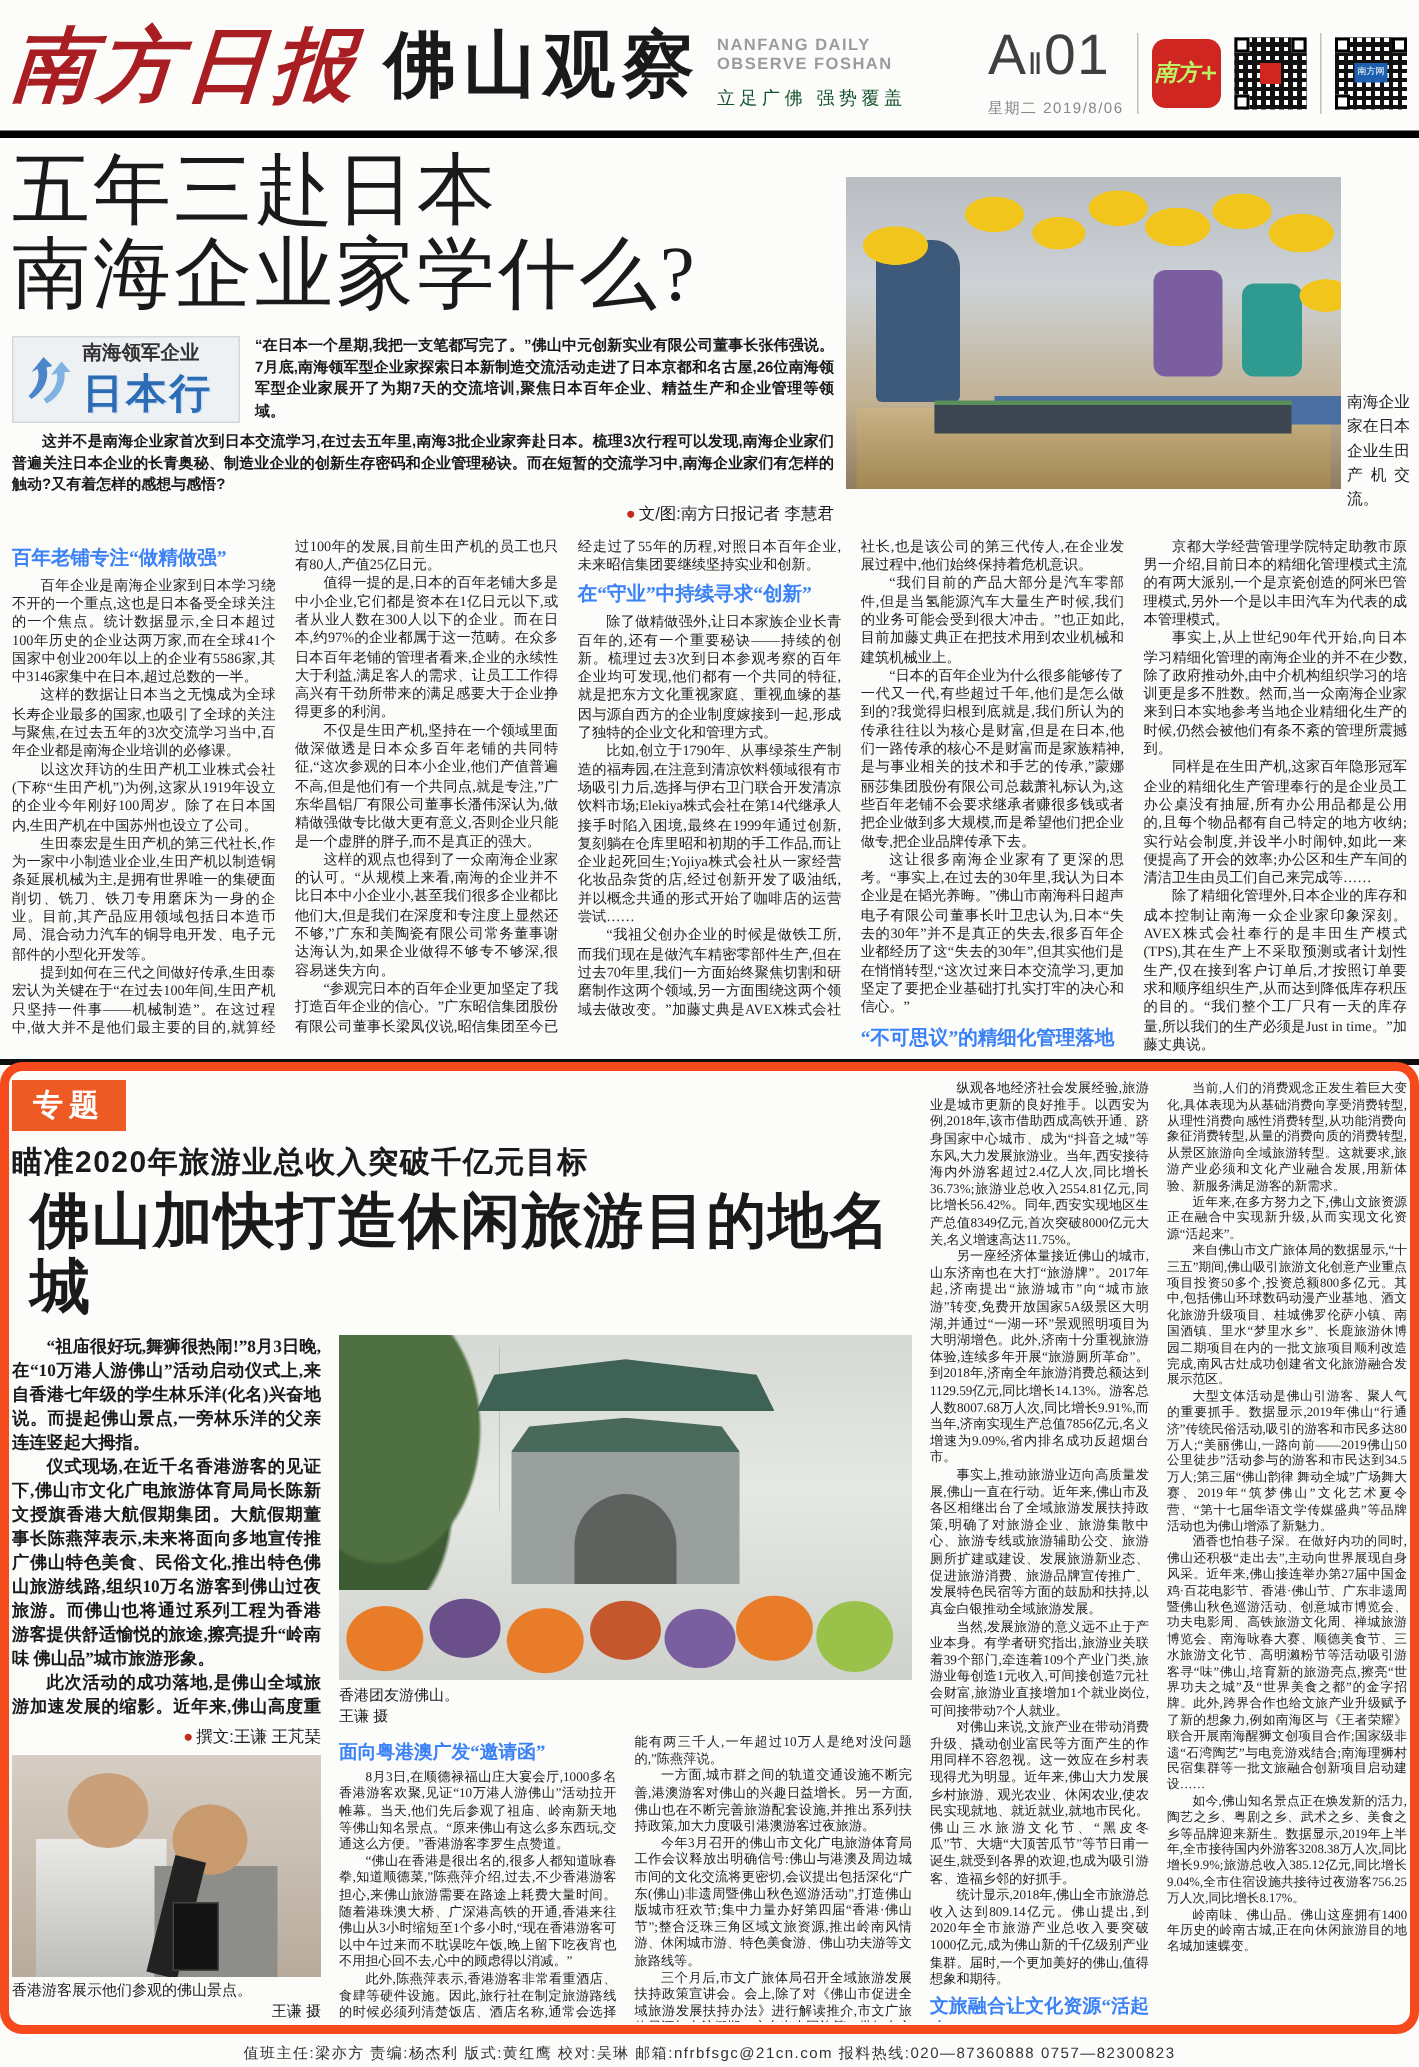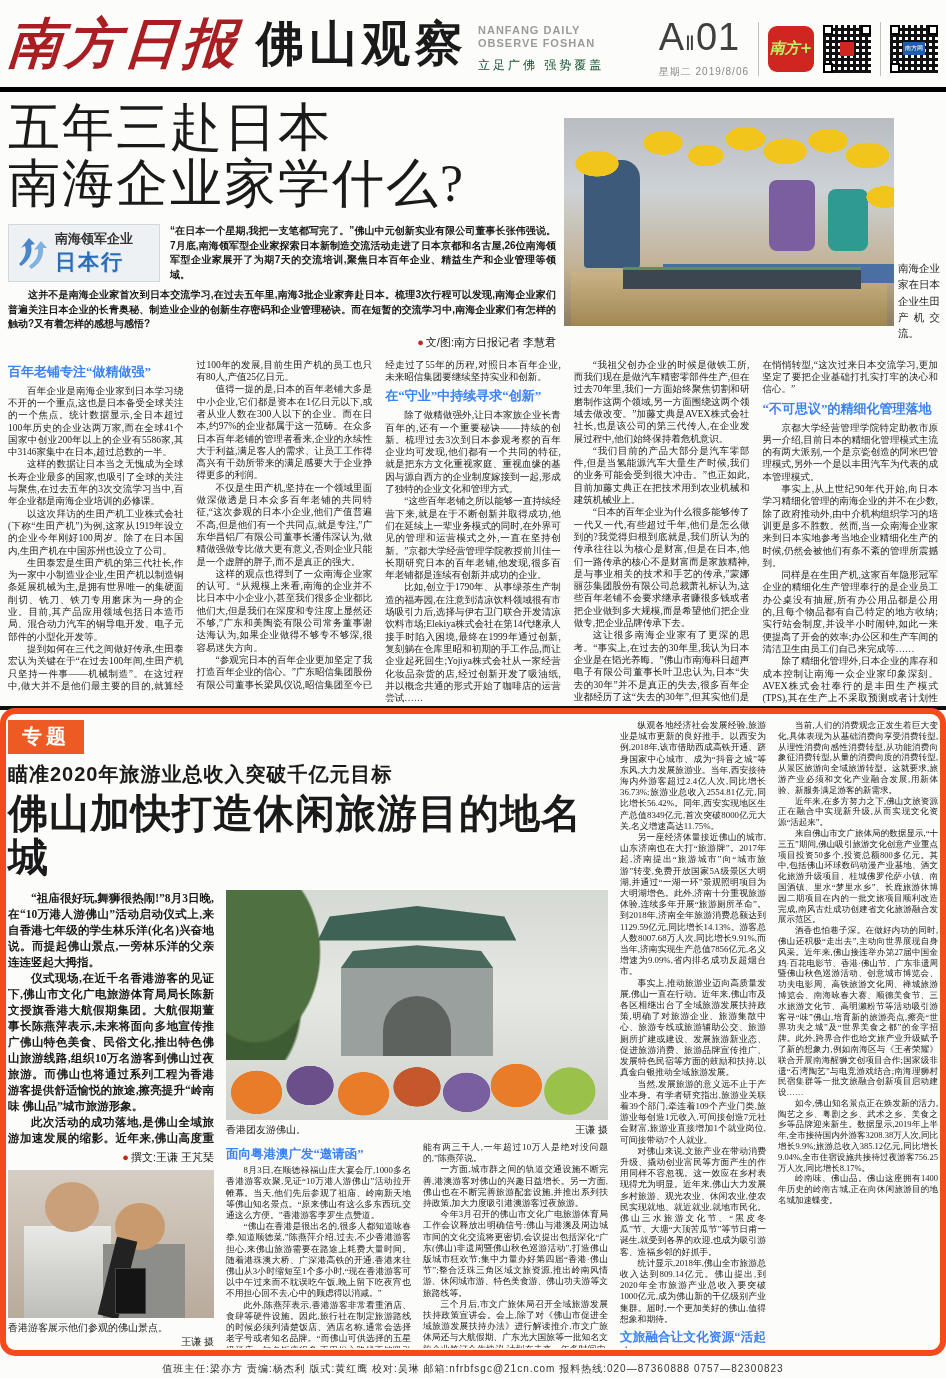--- a/index.html
+++ b/index.html
@@ -53,21 +53,21 @@
   .ma-photo .table{position:absolute;left:2%;right:2%;bottom:0;height:26%;background:linear-gradient(#c9b286,#a08752);}
   .ma-photo .model{position:absolute;left:18%;right:10%;bottom:18%;height:9%;background:#3c4650;
      box-shadow:0 -3px 0 #5a8f5a, 40px -6px 0 #4a6fa0;}
   .ma-caption{position:absolute;top:168px;right:6px;width:42px;font-size:10.5px;line-height:1.55;
               font-family:"Liberation Sans",sans-serif;color:#222;text-align:justify;}
   .lead-row{display:flex;gap:10px;width:548px;margin-top:12px;}
   .logo-box{width:152px;height:58px;background:#eef1f4;border:1px solid #d5d8da;flex:none;
             display:flex;align-items:center;gap:6px;padding:2px 6px;box-sizing:border-box;}
   .logo-arrow{width:34px;height:34px;flex:none;}
   .logo-text .lt1{font-family:"Liberation Sans",sans-serif;font-weight:bold;font-size:13px;color:#333;}
-  .logo-text .lt2{font-family:"Liberation Sans",sans-serif;font-weight:900;font-size:21px;color:#2b6cb5;
+  .logo-text .lt2{font-family:"Liberation Sans",sans-serif;font-weight:900;font-size:27px;color:#2b6cb5;
                   letter-spacing:2px;text-shadow:1px 1px 0 #cfe0f2;}
   .lead,.intro{font-family:"Liberation Sans",sans-serif;font-weight:600;font-size:10px;
                line-height:1.45;text-align:justify;margin:0;}
   .intro{width:548px;margin-top:6px;text-indent:2em;}
   .byline-main{width:548px;text-align:right;font-family:"Liberation Sans",sans-serif;font-size:11px;margin-top:3px;}
   .red-dot{color:#c22a1d;margin-right:2px;}
   .ma-body{margin-top:9px;height:352px;overflow:hidden;column-count:5;column-gap:13px;
            font-size:9.5px;line-height:12.3px;text-align:justify;color:#222;}
   .col-para{margin:0;text-indent:2em;}
   .col-subhead{font-family:Liberation Serif, serif;font-weight:bold;font-size:13px;line-height:1.3;
@@ -75,21 +75,21 @@
   
   .special{position:relative;margin-top:4px;height:654px;border-top:4px solid #101010;
            padding:10px 8px 0 8px;box-sizing:border-box;}
   .sp-frame{position:absolute;left:0;right:0;top:-2px;bottom:4px;border:6px solid #f64a1d;
             border-radius:15px;pointer-events:none;z-index:8;}
   .sp-row{display:flex;gap:12px;height:628px;}
   .sp-zoneA{width:600px;flex:none;display:flex;flex-direction:column;}
   .sp-label{display:inline-block;background:#ee5a24;color:#fff;font-family:"Liberation Sans",sans-serif;
             font-weight:bold;font-size:20px;padding:3px 14px 4px;letter-spacing:4px;}
   .sp-kicker{font-family:"Liberation Sans",sans-serif;font-weight:bold;font-size:20px;margin-top:7px;letter-spacing:1px;}
-  .sp-headline{font-weight:900;font-size:40px;letter-spacing:1px;line-height:1.1;margin:4px 0 10px;
+  .sp-headline{font-weight:900;font-size:40px;letter-spacing:1px;line-height:1.1;margin:4px 12px 10px;
                font-family:"Liberation Serif","DejaVu Serif",serif;}
   .sp-cols{display:flex;gap:12px;flex:1;min-height:0;}
   .sp-col1{width:206px;flex:none;display:flex;flex-direction:column;min-height:0;}
   .sp-intro{flex:1;overflow:hidden;font-size:11.5px;line-height:16px;font-weight:600;text-align:justify;}
   .sp-intro p{margin:0;text-indent:2em;}
   .sp-byline{text-align:right;font-family:"Liberation Sans",sans-serif;font-size:11px;margin:4px 0 5px;}
   .photo-duo{height:148px;position:relative;overflow:hidden;background:linear-gradient(#d6cec4,#b8ab9c);}
   .photo-duo .head1{position:absolute;left:18%;top:8%;width:26%;height:34%;background:#caa07a;border-radius:50%;}
   .photo-duo .head2{position:absolute;left:52%;top:22%;width:24%;height:32%;background:#c89a6e;border-radius:50%;}
   .photo-duo .shirtA{position:absolute;left:8%;top:38%;width:42%;height:62%;background:linear-gradient(#e9e9e7,#bdbdb9);}
@@ -112,21 +112,21 @@
       border-radius:40px 40px 0 0;}
   .photo-temple .crowd{position:absolute;left:0;right:0;bottom:0;height:30%;background-image:
       radial-gradient(ellipse 26px 22px at 8% 60%,#e87c28 97%,transparent),
       radial-gradient(ellipse 24px 20px at 22% 50%,#6a4f8a 97%,transparent),
       radial-gradient(ellipse 26px 22px at 36% 62%,#e87c28 97%,transparent),
       radial-gradient(ellipse 24px 20px at 50% 52%,#c4582c 97%,transparent),
       radial-gradient(ellipse 24px 20px at 63% 60%,#7a5fa0 97%,transparent),
       radial-gradient(ellipse 26px 22px at 76% 50%,#e87c28 97%,transparent),
       radial-gradient(ellipse 26px 24px at 90% 58%,#9ac24a 97%,transparent);}
   .caprow{display:flex;justify-content:space-between;font-family:"Liberation Sans",sans-serif;
-          font-size:10px;margin:3px 0 5px;}
+          font-size:10px;margin:3px 0 5px;flex-direction:column;}
   .sp-flow{flex:1;min-height:0;overflow:hidden;column-count:2;column-gap:12px;
            font-size:8.8px;line-height:11.2px;text-align:justify;color:#222;}
   .sp-flow .col-subhead,.sp-col4 .col-subhead{font-size:12.5px;margin:4px 0 3px;}
   .sp-col4{width:146px;flex:none;overflow:hidden;font-size:8.8px;line-height:11.2px;text-align:justify;color:#222;}
   .sp-col5{flex:1;overflow:hidden;font-size:8.5px;line-height:10.8px;text-align:justify;color:#222;}
   
   .footer{position:absolute;left:0;right:0;bottom:2px;text-align:center;
           font-family:"Liberation Sans",sans-serif;font-size:10px;color:#333;letter-spacing:1px;}
 </style>
 </head>
@@ -209,21 +209,20 @@
         <p class="col-para">这样的数据让日本当之无愧成为全球长寿企业最多的国家,也吸引了全球的关注与聚焦,在过去五年的3次交流学习当中,百年企业都是南海企业培训的必修课。</p>
         <p class="col-para">以这次拜访的生田产机工业株式会社(下称“生田产机”)为例,这家从1919年设立的企业今年刚好100周岁。除了在日本国内,生田产机在中国苏州也设立了公司。</p>
         <p class="col-para">生田泰宏是生田产机的第三代社长,作为一家中小制造业企业,生田产机以制造铜条延展机械为主,是拥有世界唯一的集硬面削切、铣刀、铁刀专用磨床为一身的企业。目前,其产品应用领域包括日本造币局、混合动力汽车的铜导电开发、电子元部件的小型化开发等。</p>
         <p class="col-para">提到如何在三代之间做好传承,生田泰宏认为关键在于“在过去100年间,生田产机只坚持一件事——机械制造”。在这过程中,做大并不是他们最主要的目的,就算经过100年的发展,目前生田产机的员工也只有80人,产值25亿日元。</p>
         <p class="col-para">值得一提的是,日本的百年老铺大多是中小企业,它们都是资本在1亿日元以下,或者从业人数在300人以下的企业。而在日本,约97%的企业都属于这一范畴。在众多日本百年老铺的管理者看来,企业的永续性大于利益,满足客人的需求、让员工工作得高兴有干劲所带来的满足感要大于企业挣得更多的利润。</p>
         <p class="col-para">不仅是生田产机,坚持在一个领域里面做深做透是日本众多百年老铺的共同特征,“这次参观的日本小企业,他们产值普遍不高,但是他们有一个共同点,就是专注,”广东华昌铝厂有限公司董事长潘伟深认为,做精做强做专比做大更有意义,否则企业只能是一个虚胖的胖子,而不是真正的强大。</p>
         <p class="col-para">这样的观点也得到了一众南海企业家的认可。“从规模上来看,南海的企业并不比日本中小企业小,甚至我们很多企业都比他们大,但是我们在深度和专注度上显然还不够,”广东和美陶瓷有限公司常务董事谢达海认为,如果企业做得不够专不够深,很容易迷失方向。</p>
         <p class="col-para">“参观完日本的百年企业更加坚定了我打造百年企业的信心。”广东昭信集团股份有限公司董事长梁凤仪说,昭信集团至今已经走过了55年的历程,对照日本百年企业,未来昭信集团要继续坚持实业和创新。</p>
         <h3 class="col-subhead">在“守业”中持续寻求“创新”</h3>
         <p class="col-para">除了做精做强外,让日本家族企业长青百年的,还有一个重要秘诀——持续的创新。梳理过去3次到日本参观考察的百年企业均可发现,他们都有一个共同的特征,就是把东方文化重视家庭、重视血缘的基因与源自西方的企业制度嫁接到一起,形成了独特的企业文化和管理方式。</p>
-        <p class="col-para">“这些百年老铺之所以能够一直持续经营下来,就是在于不断创新并取得成功,他们在延续上一辈业务模式的同时,在外界可见的管理和运营模式之外,一直在坚持创新。”京都大学经营管理学院教授前川佳一长期研究日本的百年老铺,他发现,很多百年老铺都是连续有创新并成功的企业。</p>
         <p class="col-para">比如,创立于1790年、从事绿茶生产制造的福寿园,在注意到清凉饮料领域很有市场吸引力后,选择与伊右卫门联合开发清凉饮料市场;Elekiya株式会社在第14代继承人接手时陷入困境,最终在1999年通过创新,复刻躺在仓库里昭和初期的手工作品,而让企业起死回生;Yojiya株式会社从一家经营化妆品杂货的店,经过创新开发了吸油纸,并以概念共通的形式开始了咖啡店的运营尝试……</p>
         <p class="col-para">“我祖父创办企业的时候是做铁工所,而我们现在是做汽车精密零部件生产,但在过去70年里,我们一方面始终聚焦切割和研磨制作这两个领域,另一方面围绕这两个领域去做改变。”加藤丈典是AVEX株式会社社长,也是该公司的第三代传人,在企业发展过程中,他们始终保持着危机意识。</p>
         <p class="col-para">“我们目前的产品大部分是汽车零部件,但是当氢能源汽车大量生产时候,我们的业务可能会受到很大冲击。”也正如此,目前加藤丈典正在把技术用到农业机械和建筑机械业上。</p>
         <p class="col-para">“日本的百年企业为什么很多能够传了一代又一代,有些超过千年,他们是怎么做到的?我觉得归根到底就是,我们所认为的传承往往以为核心是财富,但是在日本,他们一路传承的核心不是财富而是家族精神,是与事业相关的技术和手艺的传承,”蒙娜丽莎集团股份有限公司总裁萧礼标认为,这些百年老铺不会要求继承者赚很多钱或者把企业做到多大规模,而是希望他们把企业做专,把企业品牌传承下去。</p>
         <p class="col-para">这让很多南海企业家有了更深的思考。“事实上,在过去的30年里,我认为日本企业是在韬光养晦。”佛山市南海科日超声电子有限公司董事长叶卫忠认为,日本“失去的30年”并不是真正的失去,很多百年企业都经历了这“失去的30年”,但其实他们是在悄悄转型,“这次过来日本交流学习,更加坚定了要把企业基础打扎实打牢的决心和信心。”</p>
         <h3 class="col-subhead">“不可思议”的精细化管理落地</h3>
         <p class="col-para">京都大学经营管理学院特定助教市原男一介绍,目前日本的精细化管理模式主流的有两大派别,一个是京瓷创造的阿米巴管理模式,另外一个是以丰田汽车为代表的成本管理模式。</p>
         <p class="col-para">事实上,从上世纪90年代开始,向日本学习精细化管理的南海企业的并不在少数,除了政府推动外,由中介机构组织学习的培训更是多不胜数。然而,当一众南海企业家来到日本实地参考当地企业精细化生产的时候,仍然会被他们有条不紊的管理所震撼到。</p>
         <p class="col-para">同样是在生田产机,这家百年隐形冠军企业的精细化生产管理奉行的是企业员工办公桌没有抽屉,所有办公用品都是公用的,且每个物品都有自己特定的地方收纳;实行站会制度,并设半小时闹钟,如此一来便提高了开会的效率;办公区和生产车间的清洁卫生由员工们自己来完成等……</p>
         <p class="col-para">除了精细化管理外,日本企业的库存和成本控制让南海一众企业家印象深刻。AVEX株式会社奉行的是丰田生产模式(TPS),其在生产上不采取预测或者计划性生产,仅在接到客户订单后,才按照订单要求和顺序组织生产,从而达到降低库存积压的目的。“我们整个工厂只有一天的库存量,所以我们的生产必须是Just in time。”加藤丈典说。</p>
@@ -299,20 +298,21 @@
           <p class="col-para">事实上,推动旅游业迈向高质量发展,佛山一直在行动。近年来,佛山市及各区相继出台了全域旅游发展扶持政策,明确了对旅游企业、旅游集散中心、旅游专线或旅游辅助公交、旅游厕所扩建或建设、发展旅游新业态、促进旅游消费、旅游品牌宣传推广、发展特色民宿等方面的鼓励和扶持,以真金白银推动全域旅游发展。</p>
           <p class="col-para">当然,发展旅游的意义远不止于产业本身。有学者研究指出,旅游业关联着39个部门,牵连着109个产业门类,旅游业每创造1元收入,可间接创造7元社会财富,旅游业直接增加1个就业岗位,可间接带动7个人就业。</p>
           <p class="col-para">对佛山来说,文旅产业在带动消费升级、撬动创业富民等方面产生的作用同样不容忽视。这一效应在乡村表现得尤为明显。近年来,佛山大力发展乡村旅游、观光农业、休闲农业,使农民实现就地、就近就业,就地市民化。佛山三水旅游文化节、“黑皮冬瓜”节、大塘“大顶苦瓜节”等节日甫一诞生,就受到各界的欢迎,也成为吸引游客、造福乡邻的好抓手。</p>
           <p class="col-para">统计显示,2018年,佛山全市旅游总收入达到809.14亿元。佛山提出,到2020年全市旅游产业总收入要突破1000亿元,成为佛山新的千亿级别产业集群。届时,一个更加美好的佛山,值得想象和期待。</p>
           <h3 class="col-subhead">文旅融合让文化资源“活起来”</h3>
         </div>
       <div class="sp-col5">
           <p class="col-para">当前,人们的消费观念正发生着巨大变化,具体表现为从基础消费向享受消费转型,从理性消费向感性消费转型,从功能消费向象征消费转型,从量的消费向质的消费转型,从景区旅游向全域旅游转型。这就要求,旅游产业必须和文化产业融合发展,用新体验、新服务满足游客的新需求。</p>
           <p class="col-para">近年来,在多方努力之下,佛山文旅资源正在融合中实现新升级,从而实现文化资源“活起来”。</p>
           <p class="col-para">来自佛山市文广旅体局的数据显示,“十三五”期间,佛山吸引旅游文化创意产业重点项目投资50多个,投资总额800多亿元。其中,包括佛山环球数码动漫产业基地、酒文化旅游升级项目、桂城佛罗伦萨小镇、南国酒镇、里水“梦里水乡”、长鹿旅游休博园二期项目在内的一批文旅项目顺利改造完成,南风古灶成功创建省文化旅游融合发展示范区。</p>
+          <p class="col-para">大型文体活动是佛山引游客、聚人气的重要抓手。数据显示,2019年佛山“行通济”传统民俗活动,吸引的游客和市民多达80万人;“美丽佛山,一路向前——2019佛山50公里徒步”活动参与的游客和市民达到34.5万人;第三届“佛山韵律 舞动全城”广场舞大赛、2019年“筑梦佛山”文化艺术夏令营、“第十七届华语文学传媒盛典”等品牌活动也为佛山增添了新魅力。</p>
           <p class="col-para">酒香也怕巷子深。在做好内功的同时,佛山还积极“走出去”,主动向世界展现自身风采。近年来,佛山接连举办第27届中国金鸡·百花电影节、香港·佛山节、广东非遗周暨佛山秋色巡游活动、创意城市博览会、功夫电影周、高铁旅游文化周、禅城旅游博览会、南海咏春大赛、顺德美食节、三水旅游文化节、高明濑粉节等活动吸引游客寻“味”佛山,培育新的旅游亮点,擦亮“世界功夫之城”及“世界美食之都”的金字招牌。此外,跨界合作也给文旅产业升级赋予了新的想象力,例如南海区与《王者荣耀》联合开展南海醒狮文创项目合作;国家级非遗“石湾陶艺”与电竞游戏结合;南海理狮村民宿集群等一批文旅融合创新项目启动建设……</p>
           <p class="col-para">如今,佛山知名景点正在焕发新的活力,陶艺之乡、粤剧之乡、武术之乡、美食之乡等品牌迎来新生。数据显示,2019年上半年,全市接待国内外游客3208.38万人次,同比增长9.9%;旅游总收入385.12亿元,同比增长9.04%,全市住宿设施共接待过夜游客756.25万人次,同比增长8.17%。</p>
           <p class="col-para">岭南味、佛山品。佛山这座拥有1400年历史的岭南古城,正在向休闲旅游目的地名城加速蝶变。</p>
         </div>
 
     </div>
   </section>
 
   <div class="footer">值班主任:梁亦方 责编:杨杰利 版式:黄红鹰 校对:吴琳 邮箱:nfrbfsgc@21cn.com 报料热线:020—87360888 0757—82300823</div>
 

